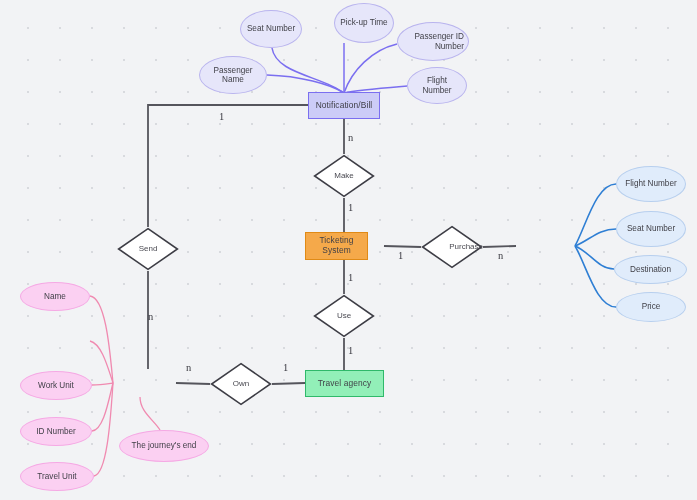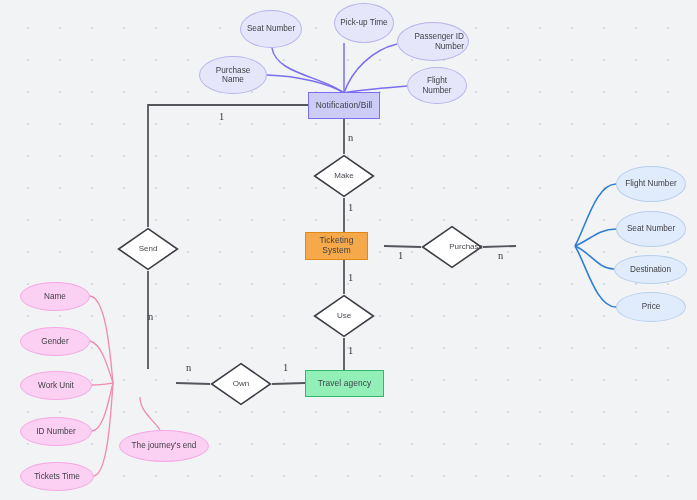--- a/index.html
+++ b/index.html
@@ -156,33 +156,32 @@
   <div class="node rel" style="left: 210px; top: 362px;">
     <svg class="dia" viewBox="0 0 62 44">
       <polygon points="31,1.6 60.4,22 31,42.4 1.6,22" fill="#ffffff" stroke="#3d3d45" stroke-width="1.6"></polygon>
     </svg>
     <span class="dia-label">Own</span>
   </div>
 
   <div class="node attr" style="left: 240px; top: 10px; width: 62px; height: 38px; background: rgb(230, 230, 250); border-color: rgb(185, 180, 238);">Seat Number</div>
   <div class="node attr" style="left: 318px; top: 3px; width: 60px; height: 40px; background: rgb(230, 230, 250); border-color: rgb(185, 180, 238); margin-left: 16px;">Pick-up Time</div>
   <div class="node attr" style="left: 397px; top: 22px; width: 72px; height: 39px; background: rgb(230, 230, 250); border-color: rgb(185, 180, 238); text-align: right;">Passenger ID Number</div>
-  <div class="node attr" style="left: 199px; top: 56px; width: 68px; height: 38px; background: rgb(230, 230, 250); border-color: rgb(185, 180, 238);">Purchase Name</div>
+  <div class="node attr" style="left: 199px; top: 56px; width: 68px; height: 38px; background: rgb(230, 230, 250); border-color: rgb(185, 180, 238);">Passenger Name</div>
   <div class="node attr" style="left: 407px; top: 67px; width: 60px; height: 37px; background: rgb(230, 230, 250); border-color: rgb(185, 180, 238);">Flight Number</div>
 
   <div class="node attr" style="left: 616px; top: 166px; width: 70px; height: 36px; background: rgb(224, 236, 251); border-color: rgb(183, 207, 238);">Flight Number</div>
   <div class="node attr" style="left: 616px; top: 211px; width: 70px; height: 36px; background: rgb(224, 236, 251); border-color: rgb(183, 207, 238);">Seat Number</div>
   <div class="node attr" style="left: 614px; top: 255px; width: 73px; height: 29px; background: rgb(224, 236, 251); border-color: rgb(183, 207, 238);">Destination</div>
   <div class="node attr" style="left: 616px; top: 292px; width: 70px; height: 30px; background: rgb(224, 236, 251); border-color: rgb(183, 207, 238);">Price</div>
 
   <div class="node attr" style="left: 20px; top: 282px; width: 70px; height: 29px; background: rgb(251, 208, 242); border-color: rgb(245, 169, 228);">Name</div>
-  <div class="node attr" style="left: 20px; top: 327px; width: 70px; height: 29px; background: rgb(251, 208, 242); border-color: rgb(245, 169, 228);">Gender</div>
   <div class="node attr" style="left: 20px; top: 371px; width: 72px; height: 29px; background: rgb(251, 208, 242); border-color: rgb(245, 169, 228);">Work Unit</div>
   <div class="node attr" style="left: 20px; top: 417px; width: 72px; height: 29px; background: rgb(251, 208, 242); border-color: rgb(245, 169, 228);">ID Number</div>
-  <div class="node attr" style="left: 20px; top: 462px; width: 74px; height: 29px; background: rgb(251, 208, 242); border-color: rgb(245, 169, 228);">Tickets Time</div>
+  <div class="node attr" style="left: 20px; top: 462px; width: 74px; height: 29px; background: rgb(251, 208, 242); border-color: rgb(245, 169, 228);">Travel Unit</div>
   <div class="node attr" style="left: 119px; top: 430px; width: 90px; height: 32px; background: rgb(251, 208, 242); border-color: rgb(245, 169, 228);">The journey's end</div>
 
   <span class="card" style="left: 219px; top: 111px;">1</span>
   <span class="card" style="left: 348px; top: 132px;">n</span>
   <span class="card" style="left: 348px; top: 202px;">1</span>
   <span class="card" style="left: 148px; top: 311px;">n</span>
   <span class="card" style="left: 398px; top: 250px;">1</span>
   <span class="card" style="left: 498px; top: 250px;">n</span>
   <span class="card" style="left: 348px; top: 272px;">1</span>
   <span class="card" style="left: 348px; top: 345px;">1</span>

